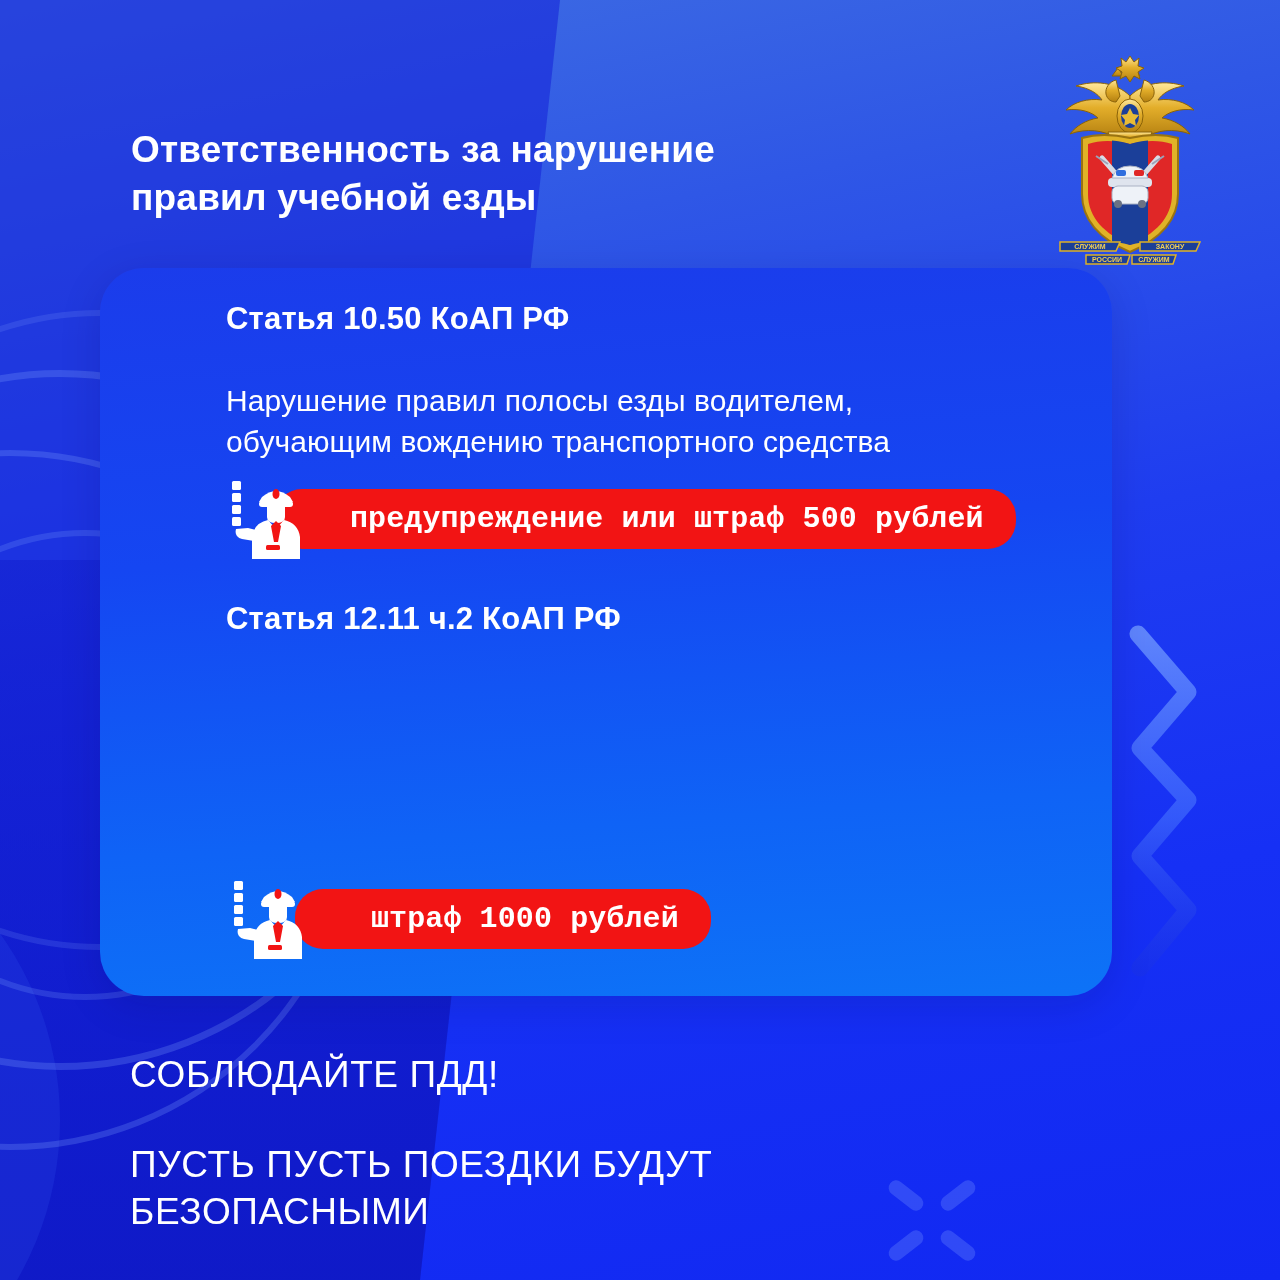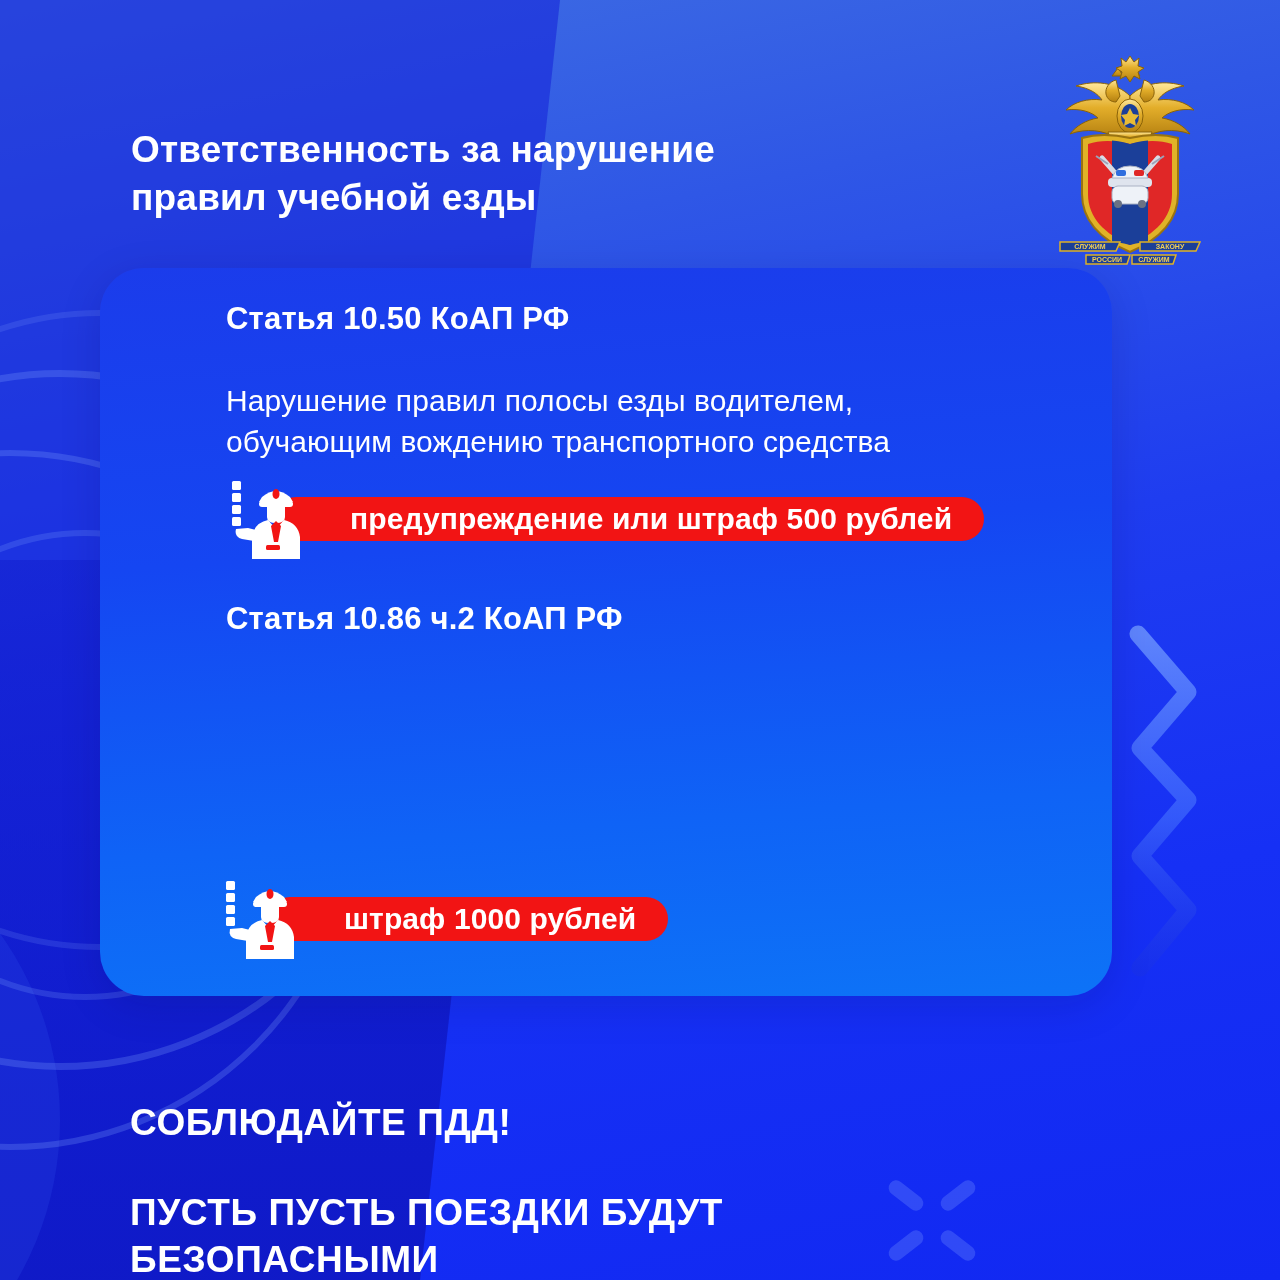--- a/index.html
+++ b/index.html
@@ -82,40 +82,40 @@
   }
 
   .blk1-no   { position:absolute; left:126px; top:33px; }
   .blk1-body { position:absolute; left:126px; top:112px; width:900px; }
   .blk2-no   { position:absolute; left:126px; top:333px; }
   .blk2-body { position:absolute; left:126px; top:414px; width:960px; }
 
   
   .fine { position:absolute; display:flex; align-items:center; height:78px; }
   .fine.f1 { left:126px; top:212px; }
-  .fine.f2 { left:120px; top:612px; }
+  .fine.f2 { left:128px; top:612px;gap:19px; }
 
   .officer { position:relative; width:96px; height:80px; flex:0 0 96px; z-index:2; }
   .officer svg { width:100%; height:100%; display:block; }
 
   .pill {
-    position:relative; margin-left:-48px; height:44px;
+    position:relative; margin-left:-48px; height:60px;
     background:#f21414; border-radius:28px;
     display:flex; align-items:center;
-    padding:0 32px 0 76px; z-index:1;
+    padding:0 32px 0 76px; z-index:1;font-family:Liberation Mono, monospace;
   }
   .pill-text {
     color:#ffffff; font-size:30px; font-weight:bold;
     white-space:nowrap; letter-spacing:.1px;
   }
 
   
   .slogan {
-    position:absolute; color:#ffffff; font-weight:bold;
-    letter-spacing:.6px; white-space:pre-line; line-height:1.26;margin-top:48px;
+    position:absolute; color:#ffffff; font-weight:normal;
+    letter-spacing:.6px; white-space:pre-line; line-height:1.26;
   }
   .slogan-1 { left:130px; top:1052px; font-size:37px; }
   .slogan-2 { left:130px; top:1142px; font-size:37px; }
 </style>
 </head>
 <body>
 
 <div id="poster">
 
   <div class="bg-diag"></div>
@@ -248,21 +248,21 @@
           <path d="M50 42 l5 5 -3 16 -4 0 -3 -16 z" fill="#f21414"></path>
 
           <rect x="40" y="66" width="14" height="5" rx="1.5" fill="#f21414"></rect>
         </svg>
       </div>
       <div class="pill">
         <span class="pill-text">предупреждение или штраф 500 рублей</span>
       </div>
     </div>
 
-    <div class="art-no blk2-no">Статья 10.86 ч.2 КоАП РФ</div>
+    <div class="art-no blk2-no">Статья 12.11 ч.2 КоАП РФ</div>
 
     <div class="fine f2">
       <div class="officer">
         <svg viewBox="0 0 96 80" xmlns="http://www.w3.org/2000/svg">
           <g>
             <rect x="6" y="2" width="9" height="9" rx="1.5" fill="#ffffff"></rect>
             <rect x="6" y="14" width="9" height="9" rx="1.5" fill="#ffffff"></rect>
             <rect x="6" y="26" width="9" height="9" rx="1.5" fill="#ffffff"></rect>
             <rect x="6" y="38" width="9" height="9" rx="1.5" fill="#ffffff"></rect>
           </g>

